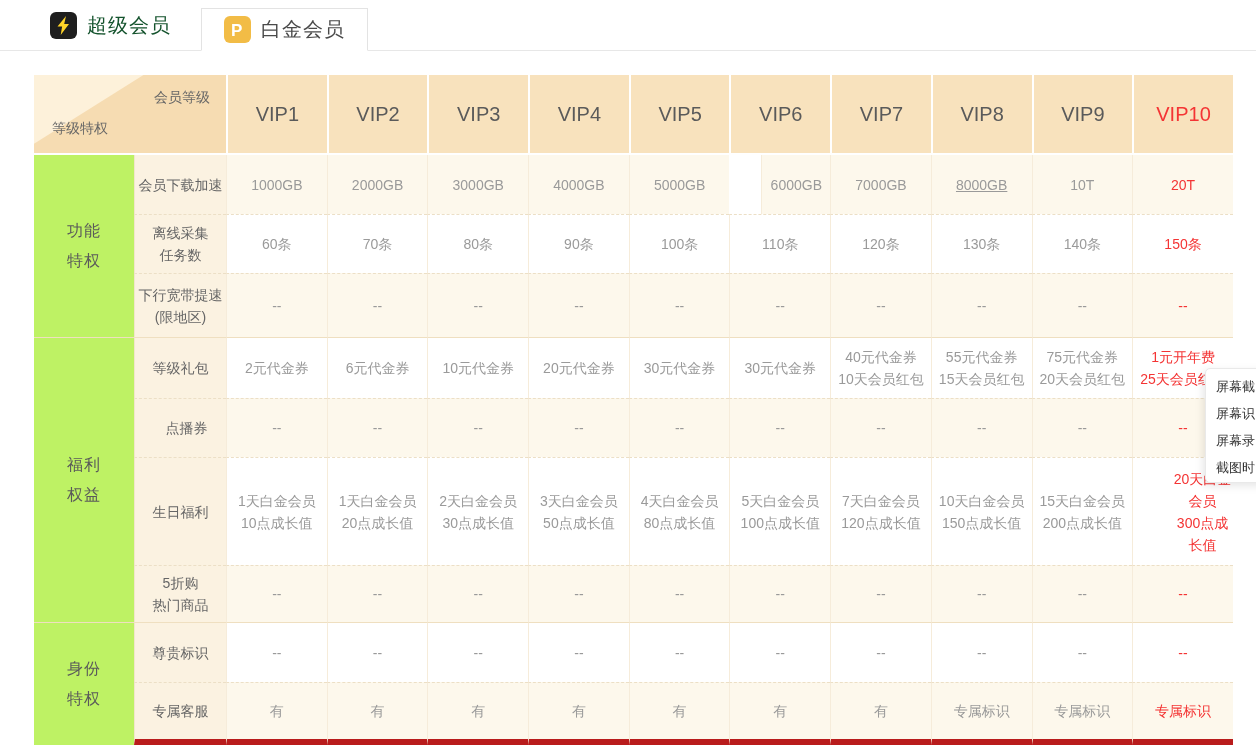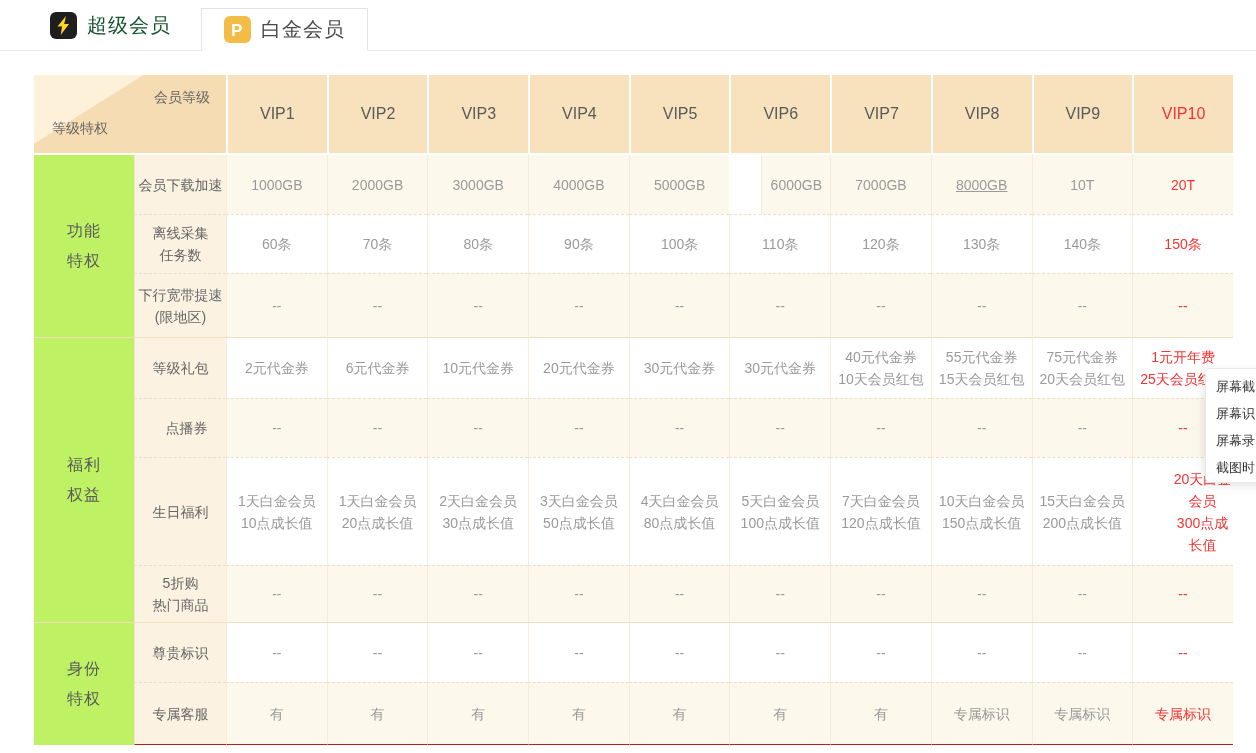--- a/index.html
+++ b/index.html
@@ -34,21 +34,21 @@
     grid-template-columns:100px 92px repeat(10,100.7px);
     grid-template-rows:80px 59px 59px 64px 61px 59px 108px 57px 60px 63px;
   }
   .cellc{
     display:flex;align-items:center;justify-content:center;
     text-align:center;white-space:pre-line;box-sizing:border-box;
   }
   
   .vh{
     background:#f8e2bd;border-left:2px solid #fff;border-bottom:2px solid #fff;
-    color:#5a5a5a;font-size:16px;
+    color:#5a5a5a;font-size:20px;
   }
   .corner{
     grid-column:1 / 3;grid-row:1;position:relative;
     background:#f6dcb2;border-bottom:2px solid #fff;overflow:hidden;
   }
   .corner::before{
     content:"";position:absolute;left:0;top:0;right:0;bottom:0;
     background:#fdf1da;
     clip-path:polygon(0 0,57% 0,0 88%);
   }
@@ -57,21 +57,21 @@
 
   
   .gc{background:#bef264;color:#5a5a5a;font-size:16px;line-height:30px;letter-spacing:1px;}
   .lc{background:#fbf2e1;border-left:1px solid #f2e5cc;color:#666;font-size:14px;line-height:22px;}
   .vc{border-left:1px solid #f6ecda;color:#9a9a9a;font-size:14px;line-height:22px;}
   .cream{background:#fdf8ec;}
   .white{background:#ffffff;}
   .dash{border-top:1px dashed #ecdfc6;}
   .sec{border-top:1px solid #efdfc0;}
   .hl{color:#f43434 !important;}
-  .lastrow{border-bottom:1px solid #b91c1c;}
+  .lastrow{border-bottom:6px solid #b91c1c;}
 
   
   .ctxmenu{
     position:absolute;left:1205px;top:368px;width:90px;height:115px;
     background:#ffffff;border:1px solid #e9e9e9;border-radius:5px;
     box-shadow:-2px 3px 9px rgba(0,0,0,0.10);
     z-index:20;box-sizing:border-box;padding:4px 0;
   }
   .ctxmenu .mi{
     height:27px;line-height:27px;padding-left:10px;

